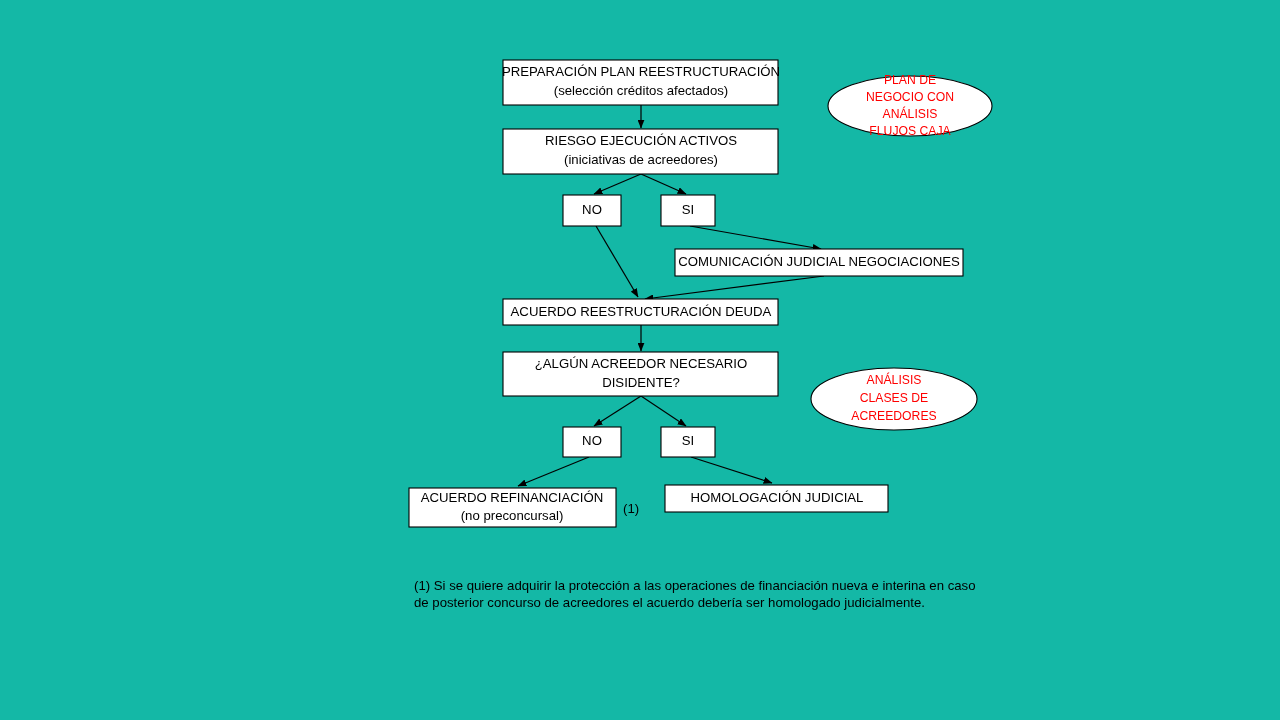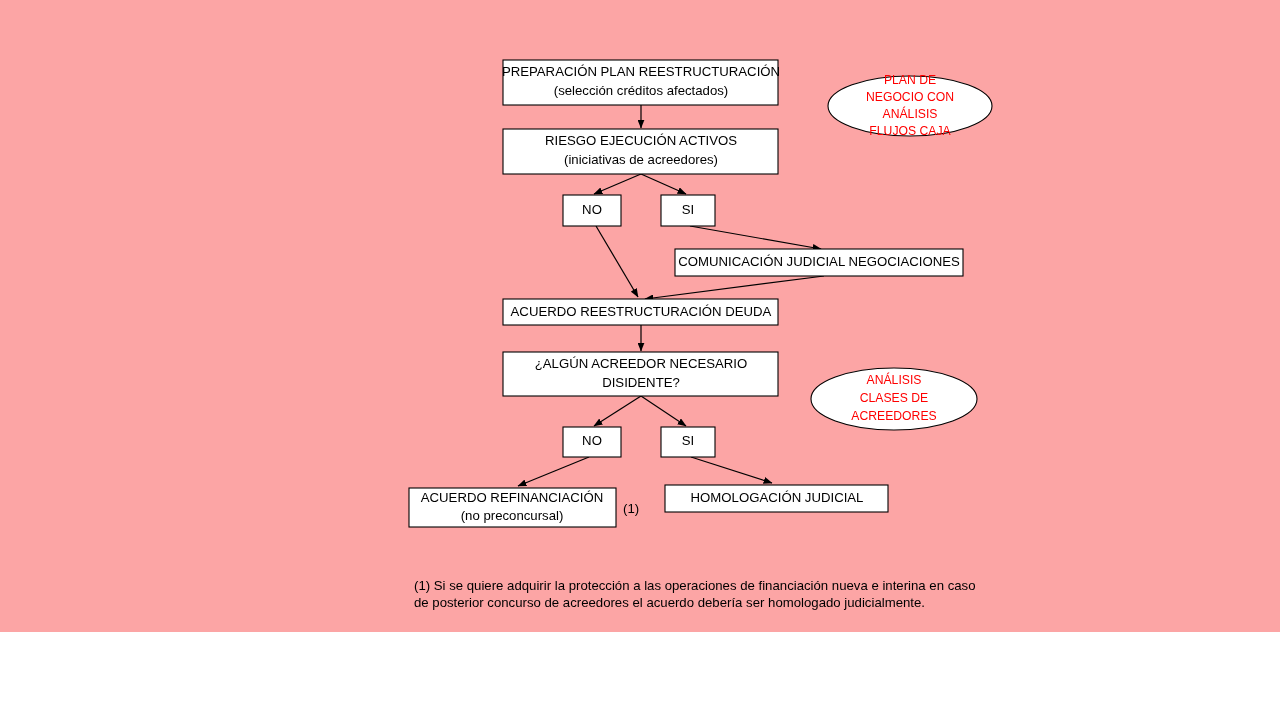--- a/index.html
+++ b/index.html
@@ -9,22 +9,22 @@
   }
   body {
     width: 1280px;
     height: 720px;
     overflow: hidden;
     font-family: "Liberation Sans", sans-serif;
   }
   #canvas {
     position: relative;
     width: 1280px;
-    height: 632px;
-    background: #fca5a5;
+    height: 720px;
+    background: #14b8a6;
   }
   svg#flow {
     position: absolute;
     left: 0;
     top: 0;
     width: 1280px;
     height: 720px;
   }
   .node-box {
     fill: #ffffff;

